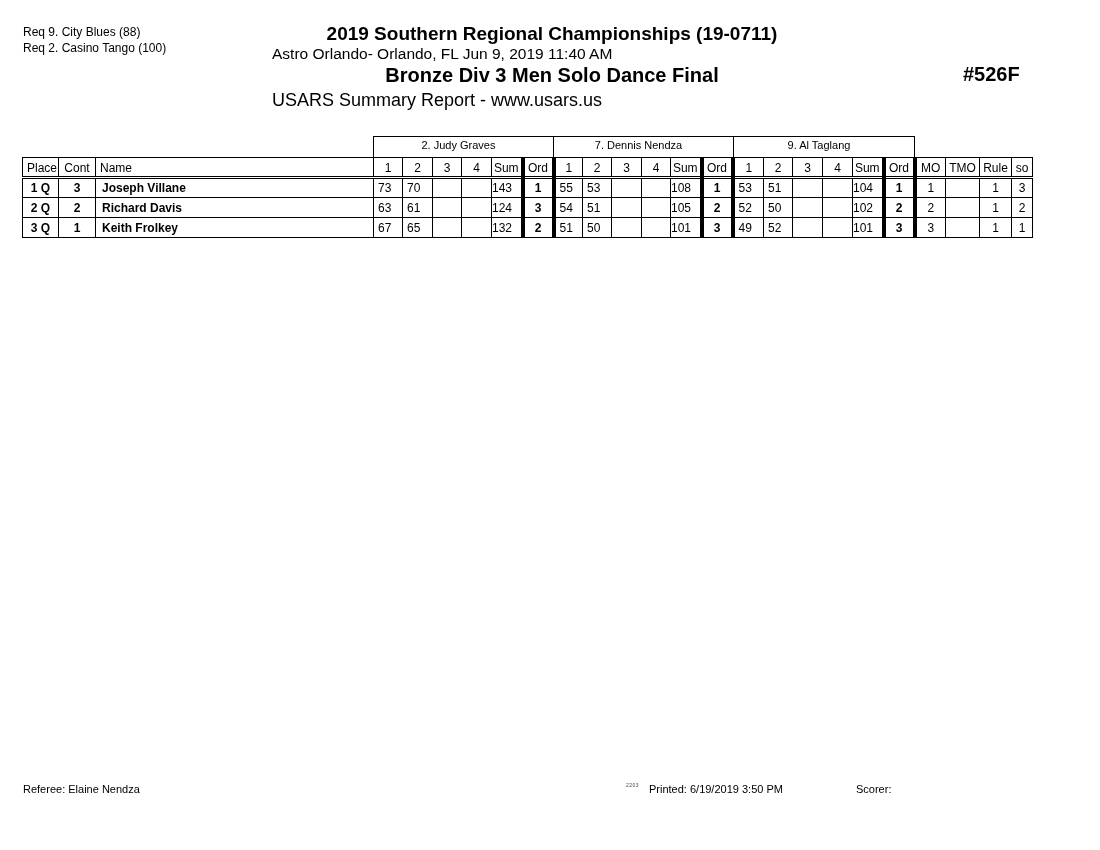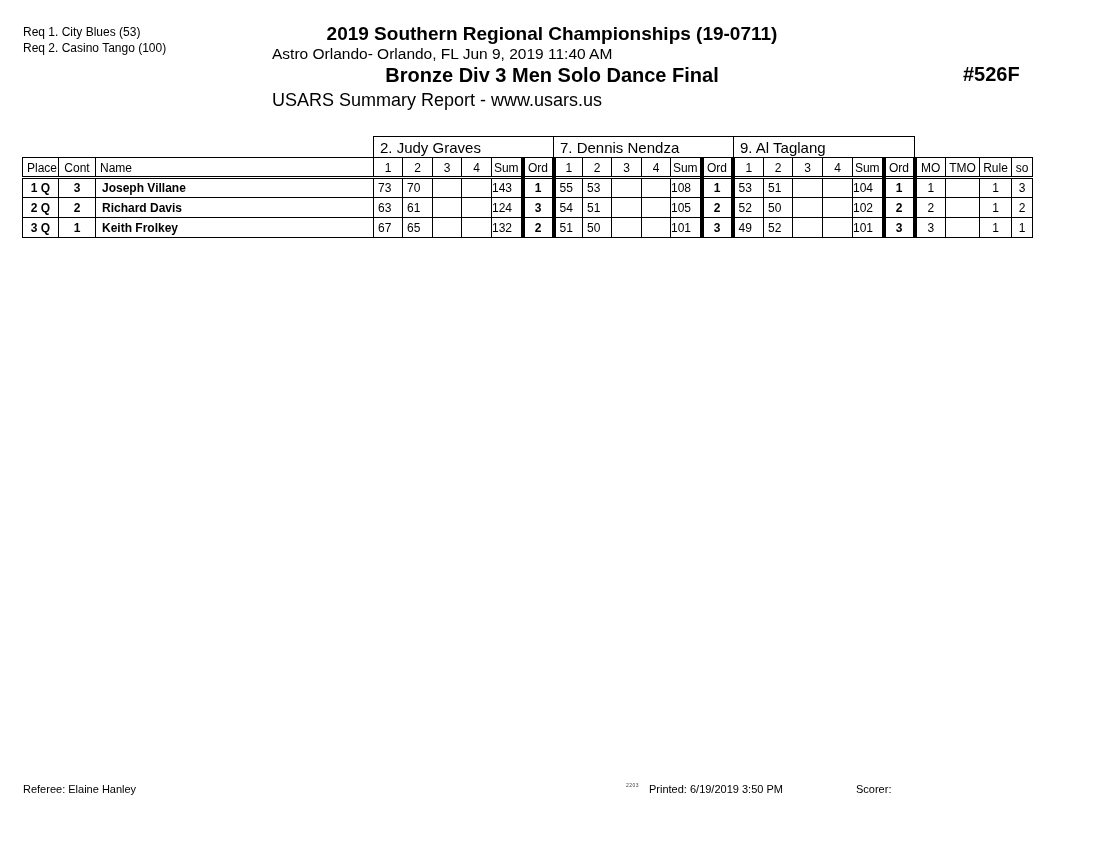--- a/index.html
+++ b/index.html
@@ -9,42 +9,42 @@
   .req { font-size: 12px; line-height: 15px; }
   .title1 { font-size: 19px; font-weight: bold; text-align: center; width: 560px; }
   .title2 { font-size: 15.5px; text-align: left; width: 560px; }
   .title3 { font-size: 20px; font-weight: bold; text-align: center; width: 560px; }
   .title4 { font-size: 18px; text-align: left; width: 560px; }
   .eventno { font-size: 20px; font-weight: bold; }
   .foot { font-size: 11px; }
   .tiny { font-size: 5px; color: #444; letter-spacing: 0.5px; }
 
   .judgebox { position: absolute; top: 136px; height: 21px; border: 1px solid #000; border-bottom: none;
-              box-sizing: border-box; font-size: 15px; padding: 2px 16px 0 6px; }
+              box-sizing: border-box; font-size: 11px; padding: 2px 16px 0 6px; text-align: center; }
 
   table.scores { position: absolute; left: 22px; top: 157px; border-collapse: collapse; table-layout: fixed; }
   table.scores td, table.scores th { border: 1px solid #000; padding: 0; font-size: 12px; height: 18px;
        box-sizing: border-box; overflow: hidden; white-space: nowrap; }
   table.scores th { font-weight: normal; text-align: center; height: 20px; padding-top: 2px; }
   table.scores thead tr th { border-bottom: 3px double #000; }
   table.scores th.left { text-align: left; padding-left: 4px; }
   table.scores td { height: 20px; }
   td.c { text-align: center; }
   td.l { text-align: left; padding-left: 4px !important; }
   td.r { text-align: left; padding-right: 3px !important; }
   .thick { border-right: 4px solid #000 !important; }
   td.place { font-weight: bold; text-align: center; font-size: 13px; }
   td.cont { font-weight: bold; text-align: center; font-size: 13px; }
   td.name { font-weight: bold; font-size: 13px; padding-left: 6px !important; }
   td.ord { font-weight: bold; text-align: center; font-size: 13px; }
 </style>
 </head>
 <body>
 
-<div class="abs req" style="left:23px; top:25px;">Req  1.  City Blues (53)</div>
+<div class="abs req" style="left:23px; top:25px;">Req  9.  City Blues (88)</div>
 <div class="abs req" style="left:23px; top:41px;">Req  2.  Casino Tango (100)</div>
 
 <div class="abs title1" style="left:272px; top:23px;">2019 Southern Regional Championships (19-0711)</div>
 <div class="abs title2" style="left:272px; top:45px;">Astro Orlando- Orlando, FL  Jun 9, 2019  11:40 AM</div>
 <div class="abs title3" style="left:272px; top:64px;">Bronze Div 3  Men Solo Dance Final</div>
 <div class="abs title4" style="left:272px; top:90px;">USARS Summary Report - www.usars.us</div>
 <div class="abs eventno" style="left:963px; top:23px;margin-top:40px;">#526F</div>
 
 <div class="judgebox" style="left:373px; width:181px;">2.  Judy Graves</div>
 <div class="judgebox" style="left:553px; width:181px;">7.  Dennis Nendza</div>
@@ -189,16 +189,16 @@
       <td class="r thick">101</td>
       <td class="ord thick">3</td>
       <td class="c">3</td>
       <td class="c"></td>
       <td class="c">1</td>
       <td class="c">1</td>
     </tr>
   </tbody>
 </table>
 
-<div class="abs foot" style="left:23px; top:783px;">Referee:  Elaine Hanley</div>
+<div class="abs foot" style="left:23px; top:783px;">Referee:  Elaine Nendza</div>
 <div class="abs tiny" style="left:626px; top:782px;">2203</div>
 <div class="abs foot" style="left:649px; top:783px;">Printed:  6/19/2019  3:50 PM</div>
 <div class="abs foot" style="left:856px; top:783px;">Scorer:</div>
 
 </body></html>

